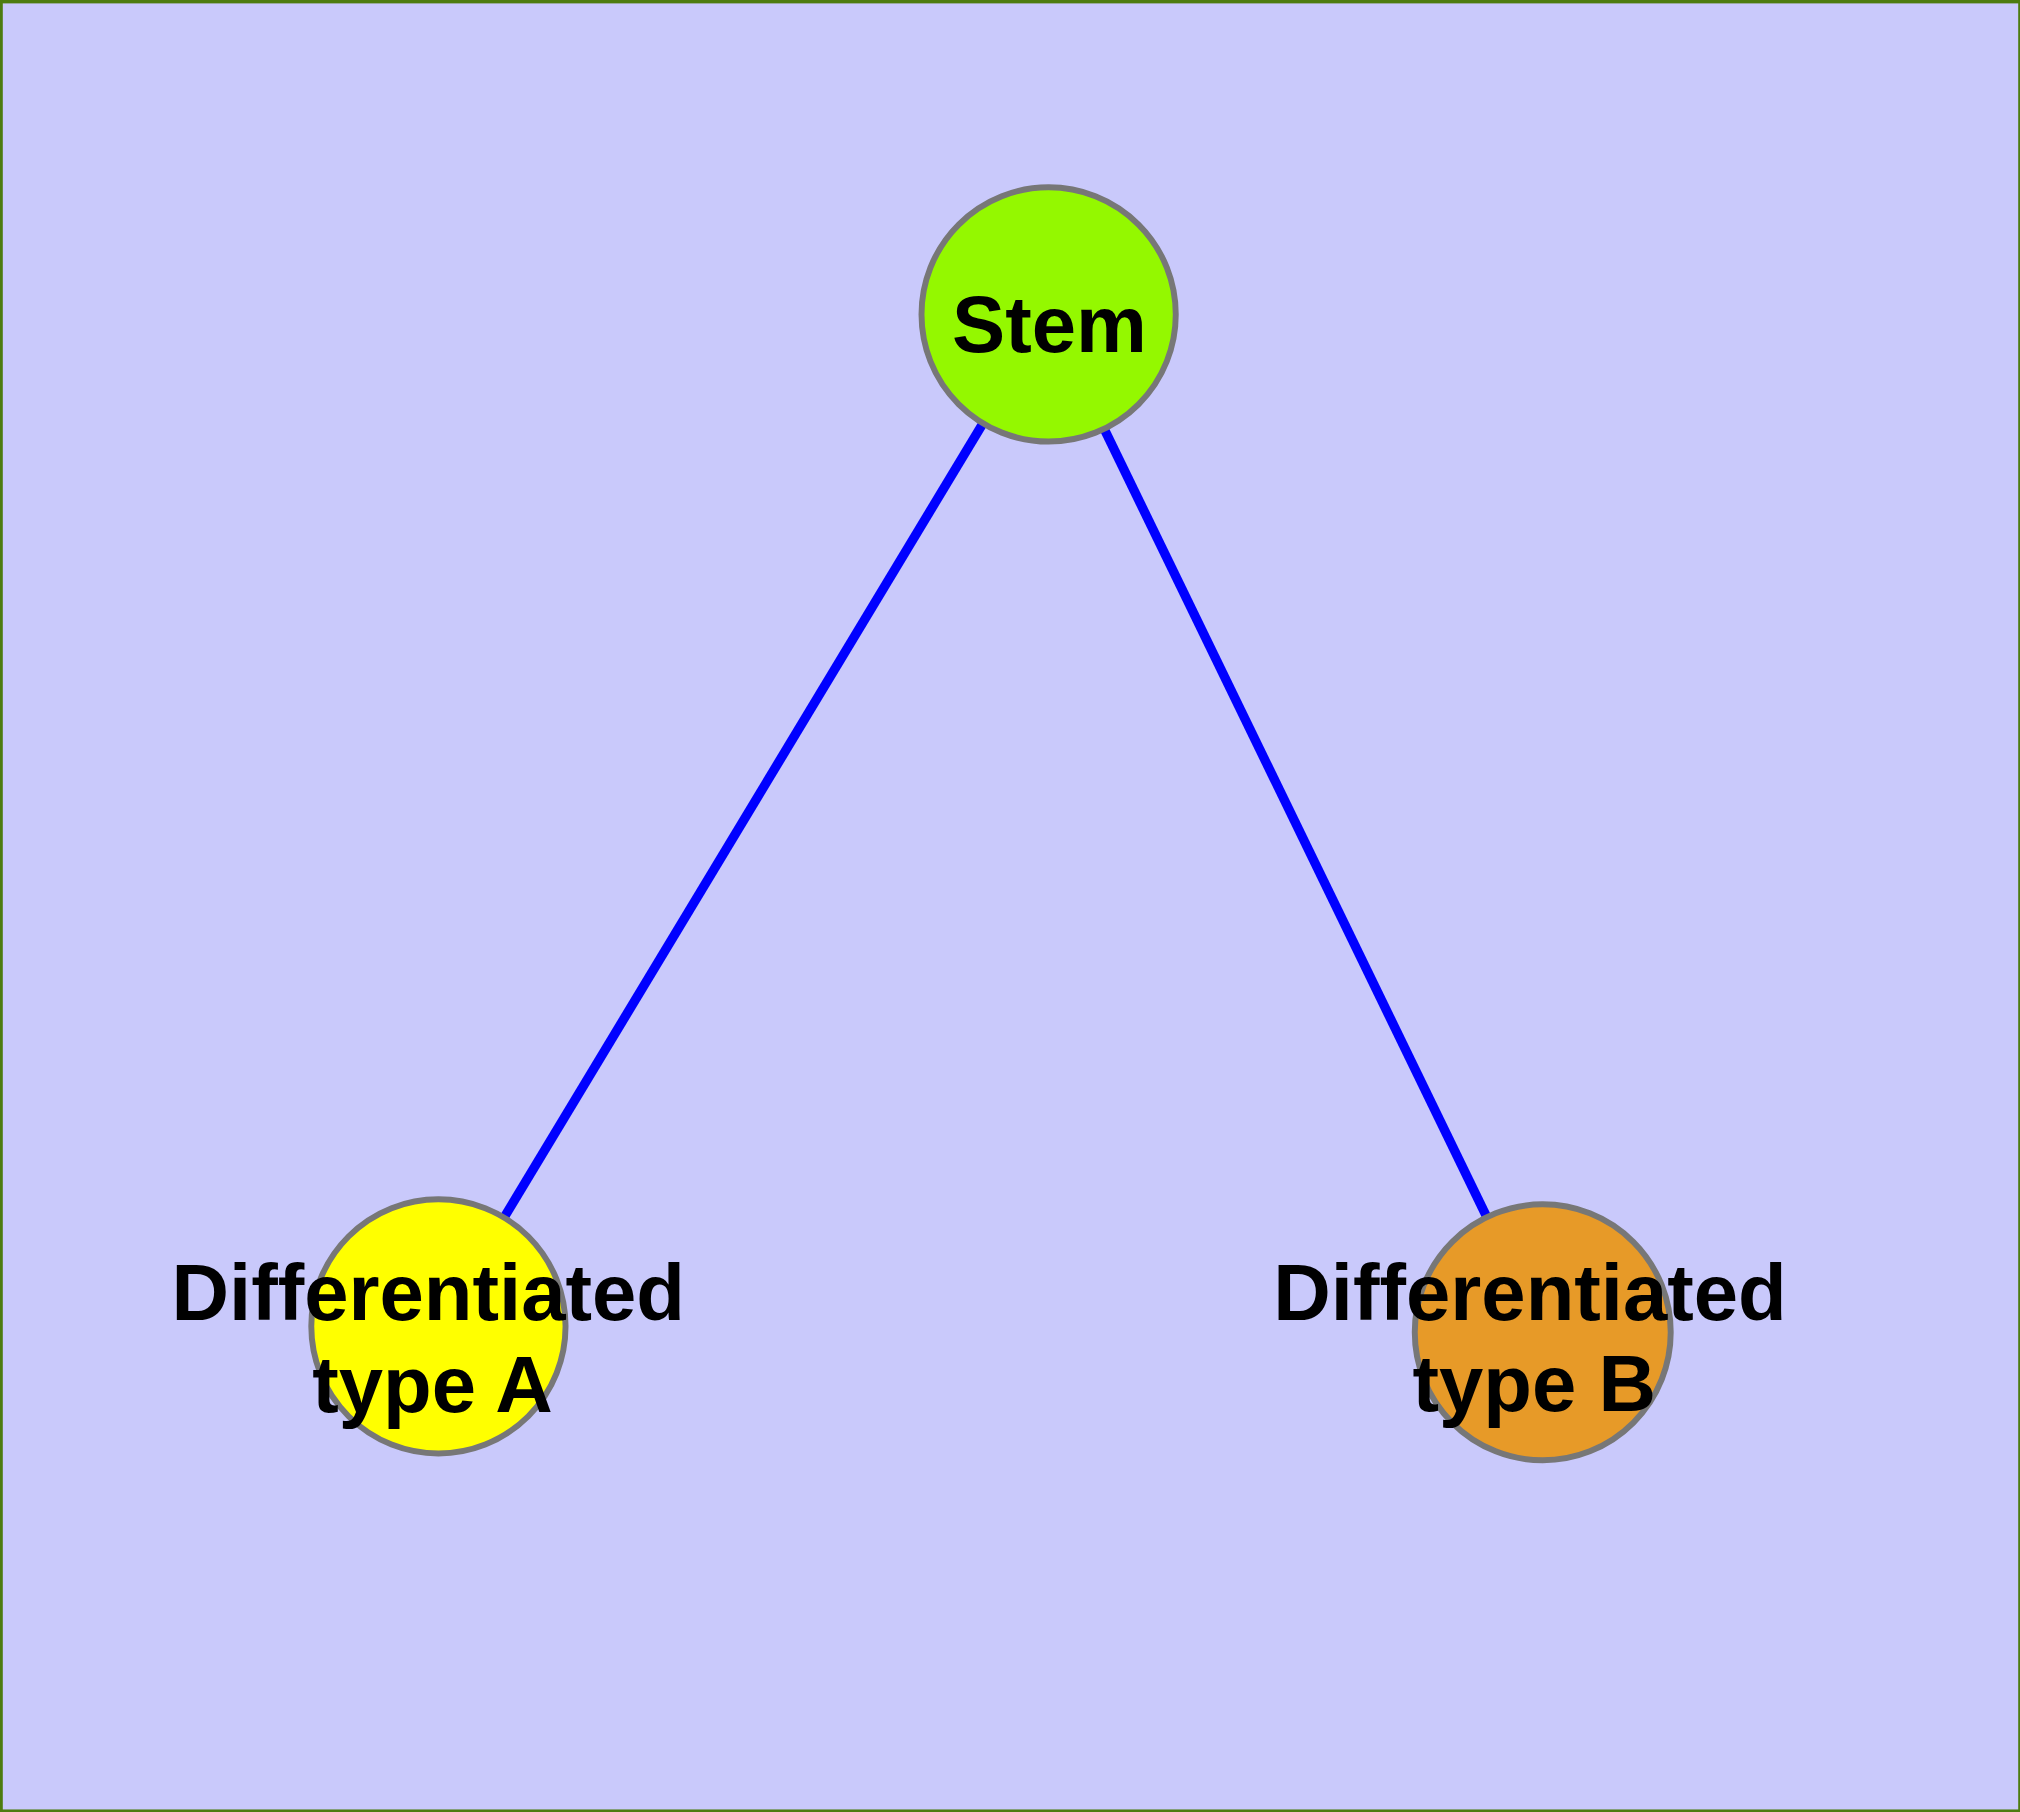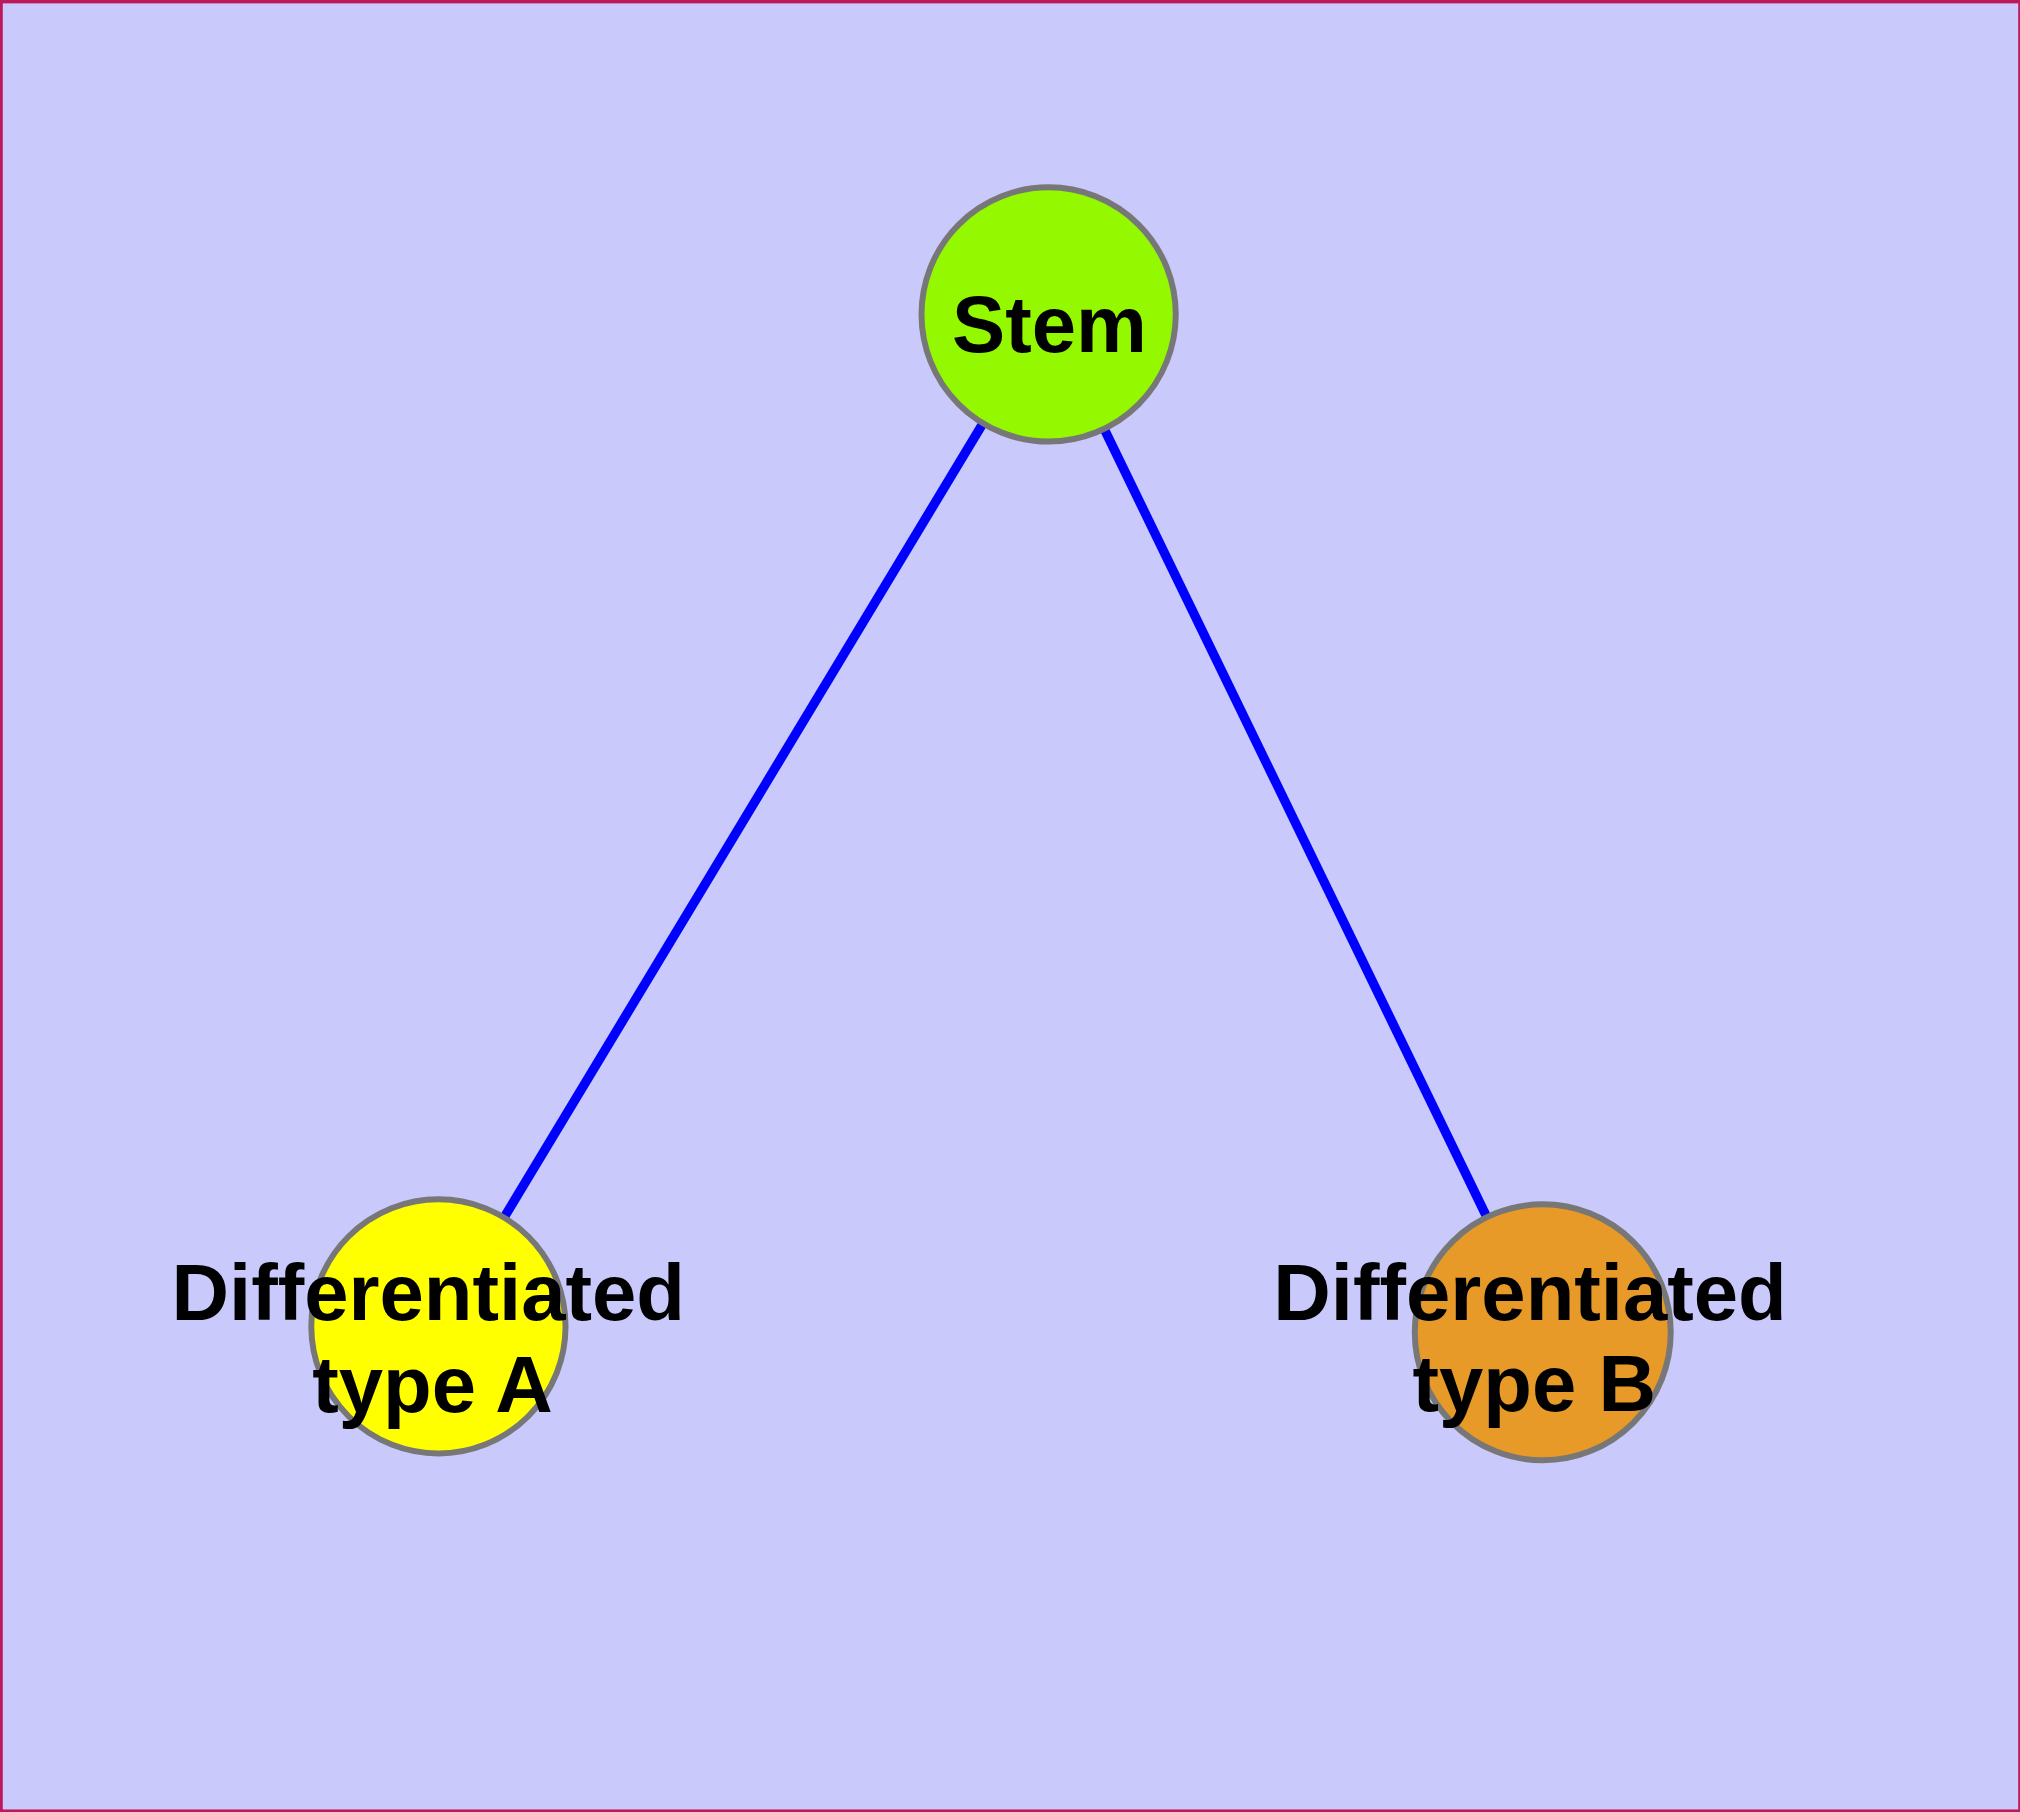--- a/index.html
+++ b/index.html
@@ -7,21 +7,21 @@
     padding: 0;
     background: #ffffff;
     width: 2021px;
     height: 1812px;
     overflow: hidden;
   }
   .canvas-wrap {
     position: relative;
     width: 2021px;
     height: 1812px;
-    background: #be185d;
+    background: #4d7c0f;
   }
   svg { display: block; }
   .edge {
     stroke-width: 11px;
     fill: none;
   }
   .node {
     stroke: #777777;
     stroke-width: 7px;
   }

